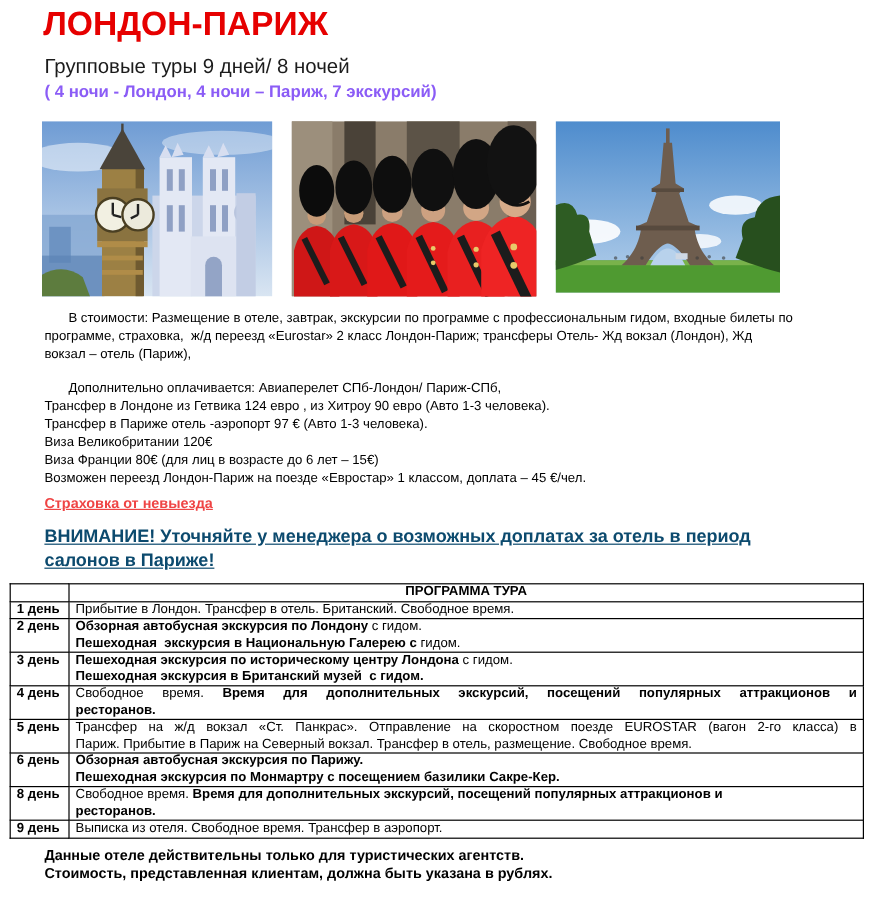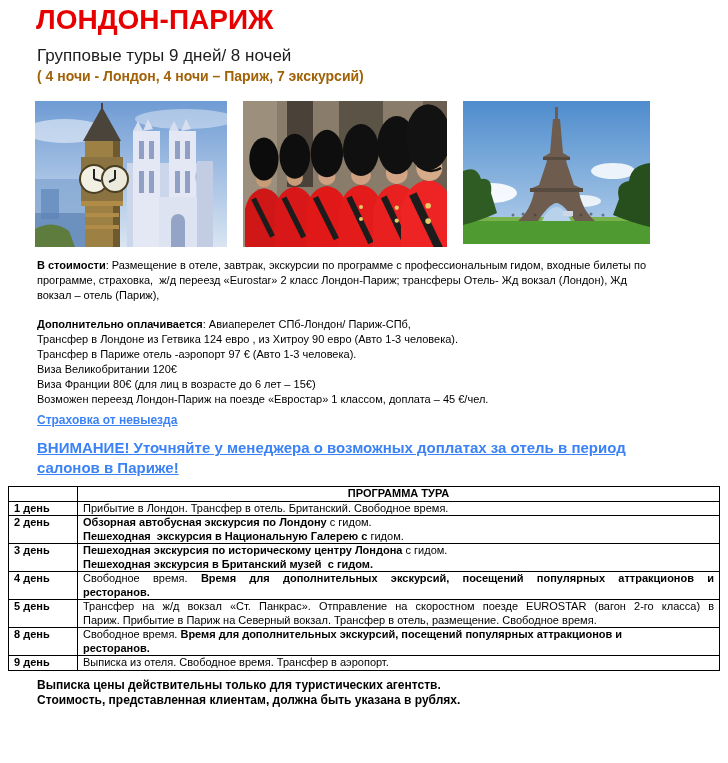--- a/index.html
+++ b/index.html
@@ -3,34 +3,34 @@
 <meta charset="utf-8">
 <style>
   * { box-sizing: border-box; }
   html,body { margin:0; padding:0; }
   body {
     width:728px; height:763px; background:#ffffff; overflow:hidden;
     font-family:"Liberation Sans","DejaVu Sans",sans-serif; color:#000;
   }
   .title { margin:5px 0 0 36px; font-size:28px; line-height:1.05; font-weight:bold; color:#e60000; }
   .sub1  { margin:12px 0 0 37px; font-size:17px; line-height:20px; color:#1c1c1c; }
-  .sub2  { margin:2px 0 0 37px; font-size:14px; line-height:17px; font-weight:bold; color:#a16207; }
+  .sub2  { margin:2px 0 0 37px; font-size:14px; line-height:17px; font-weight:bold; color:#8b5cf6; }
   .photos{ display:flex; align-items:flex-start; gap:16px; margin:16px 0 0 35px; height:146px; }
   .photo { display:block; }
   .para  { margin:11px 30px 0 37px; font-size:11px; line-height:15px; white-space:pre-wrap; }
   .para2 { margin:14px 30px 0 37px; font-size:11px; line-height:15px; }
   .para2 .ln { white-space:pre-wrap; }
-  .blead { font-weight:bold; }
+  .blead { font-weight:normal;margin-left:20px; }
   .linkrow { margin:3px 0 0 37px; }
-  .glink { font-size:12px; font-weight:bold; color:#3b82f6; text-decoration:underline; cursor:pointer; }
+  .glink { font-size:12px; font-weight:bold; color:#ef4444; text-decoration:underline; cursor:pointer; }
   .warning { margin:10px 30px 0 37px; font-size:15px; line-height:20px; font-weight:bold;
-             color:#3b82f6; text-decoration:underline; white-space:pre-wrap; }
+             color:#0c4a6e; text-decoration:underline; white-space:pre-wrap; }
   table.program { margin:8px 0 0 8px; border-collapse:collapse; width:712px; table-layout:fixed;padding-left:12px; }
   table.program td { border:1px solid #000; vertical-align:top; font-size:11px; line-height:13.5px; padding:0 5px; }
-  td.day { width:69px; font-weight:bold; padding-left:6px; white-space:nowrap; }
+  td.day { width:49px; font-weight:bold; padding-left:6px; white-space:nowrap; }
   td.hdr { text-align:center; font-weight:bold; font-size:11.5px; }
   .pl { white-space:pre-wrap; }
   .jf { text-align:justify; text-align-last:justify; white-space:normal; }
   .bseg { font-weight:bold; }
   .footer { margin:7px 30px 0 37px; font-size:12px; line-height:15px; font-weight:bold; }
 </style>
 </head>
 <body>
 
 <div class="title">ЛОНДОН-ПАРИЖ</div>
@@ -226,31 +226,38 @@
         </td>
       </tr>
       <tr>
         <td class="day">5 день</td>
         <td>
           <div class="pl jf"><span>Трансфер на ж/д вокзал «Ст. Панкрас». Отправление на скоростном поезде EUROSTAR (вагон 2-го класса) в</span></div>
           <div class="pl"><span>Париж. Прибытие в Париж на Северный вокзал. Трансфер в отель, размещение. Свободное время.</span></div>
         </td>
       </tr>
       <tr>
+        <td class="day">6 день</td>
+        <td>
+          <div class="pl"><span class="bseg">Обзорная автобусная экскурсия по Парижу.</span></div>
+          <div class="pl"><span class="bseg">Пешеходная экскурсия по Монмартру с посещением базилики Сакре-Кер.</span></div>
+        </td>
+      </tr>
+      <tr>
         <td class="day">8 день</td>
         <td>
           <div class="pl"><span>Свободное время. </span><span class="bseg">Время для дополнительных экскурсий, посещений популярных аттракционов и</span></div>
           <div class="pl"><span class="bseg">ресторанов.</span></div>
         </td>
       </tr>
       <tr>
         <td class="day">9 день</td>
         <td>
           <div class="pl"><span>Выписка из отеля. Свободное время. Трансфер в аэропорт.</span></div>
         </td>
       </tr>
     </tbody>
 </table>
 
 <div class="footer">
-  <div>Выписка цены действительны только для туристических агентств.</div>
+  <div>Данные отеле действительны только для туристических агентств.</div>
   <div>Стоимость, представленная клиентам, должна быть указана в рублях.</div>
 </div>
 
 </body></html>

